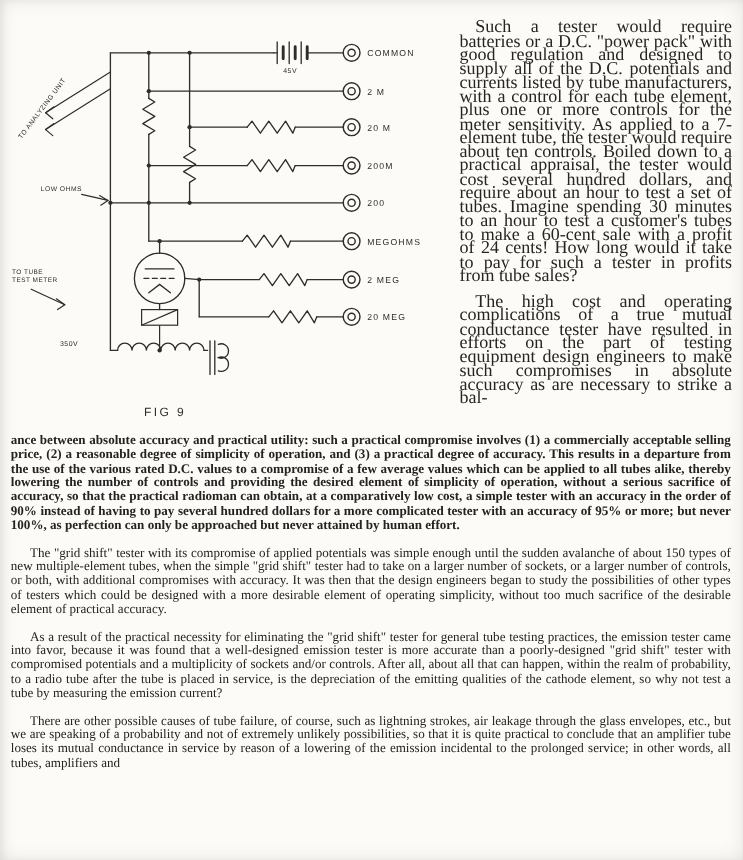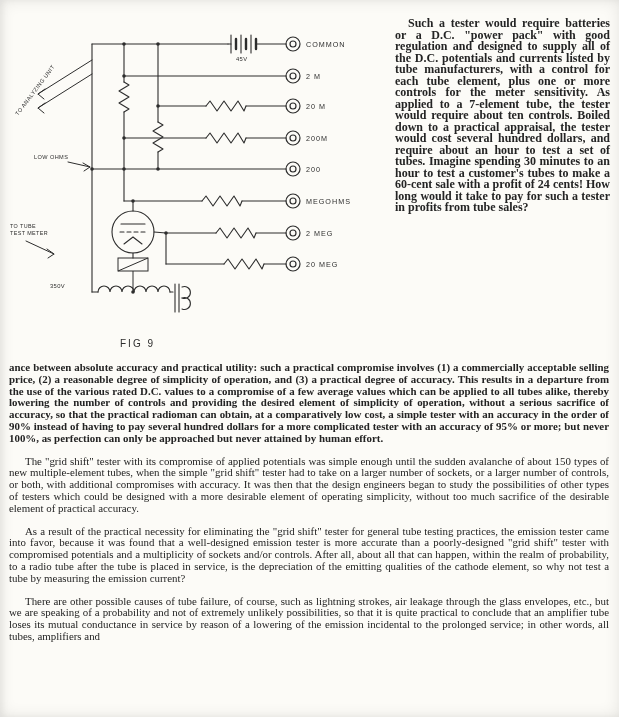--- a/index.html
+++ b/index.html
@@ -21,23 +21,23 @@
   .schematic svg{display:block;}
   .schematic text{
     font-family:"Liberation Sans", sans-serif;
     fill:#2d2d2d;
   }
   .tlabel{letter-spacing:1px;font-size:7.2px;}
   .slabel{letter-spacing:.4px;}
   .figcap{font-size:10px;letter-spacing:2px;fill:#222;}
   .rightcol{position:absolute;left:383px;top:18px;width:227px;}
   .rightcol p{
-    font-size:12px;line-height:11.5px;
+    font-size:15px;line-height:11.5px;
     text-align:justify;text-indent:13px;
-    margin:0 0 10px 12px;color:#242424;font-weight:bold;
+    margin:0 0 10px 0;color:#242424;
   }
   .bodytext{position:absolute;left:9px;top:362px;width:600px;}
   .bodytext p{
     font-size:10.9px;line-height:11.8px;
     text-align:justify;text-indent:16px;
     margin:0 0 11px 0;color:#232323;
   }
   .bodytext p.cont{text-indent:0;font-weight:bold;}
 </style>
 </head>
@@ -201,20 +201,21 @@
         <text class="slabel" x="230" y="57" font-size="5.8">45V</text>
         <text class="slabel" x="44" y="284" font-size="5.8">350V</text>
 
         <text class="figcap" x="114" y="343">FIG 9</text>
       </g>
     </svg>
   </div>
 
   <div class="rightcol">
     <p>Such a tester would require batteries or a D.C. "power pack" with good regulation and designed to supply all of the D.C. potentials and currents listed by tube manufacturers, with a control for each tube element, plus one or more controls for the meter sensitivity.  As applied to a 7-element tube, the tester would require about ten controls.  Boiled down to a practical appraisal, the tester would cost several hundred dollars, and require about an hour to test a set of tubes.  Imagine spending 30 minutes to an hour to test a customer's tubes to make a 60-cent sale with a profit of 24 cents!  How long would it take to pay for such a tester in profits from tube sales?</p>
+    <p>The high cost and operating complications of a true mutual conductance tester have resulted in efforts on the part of testing equipment design engineers to make such compromises in absolute accuracy as are necessary to strike a bal-</p>
   </div>
 
   <div class="bodytext">
     <p class="cont">ance between absolute accuracy and practical utility: such a practical compromise involves (1) a commercially acceptable selling price, (2) a reasonable degree of simplicity of operation, and (3) a practical degree of accuracy.  This results in a departure from the use of the various rated D.C. values to a compromise of a few average values which can be applied to all tubes alike, thereby lowering the number of controls and providing the desired element of simplicity of operation, without a serious sacrifice of accuracy, so that the practical radioman can obtain, at a comparatively low cost, a simple tester with an accuracy in the order of 90% instead of having to pay several hundred dollars for a more complicated tester with an accuracy of 95% or more; but never 100%, as perfection can only be approached but never attained by human effort.</p>
     <p>The "grid shift" tester with its compromise of applied potentials was simple enough until the sudden avalanche of about 150 types of new multiple-element tubes, when the simple "grid shift" tester had to take on a larger number of sockets, or a larger number of controls, or both, with additional compromises with accuracy.  It was then that the design engineers began to study the possibilities of other types of testers which could be designed with a more desirable element of operating simplicity, without too much sacrifice of the desirable element of practical accuracy.</p>
     <p>As a result of the practical necessity for eliminating the "grid shift" tester for general tube testing practices, the emission tester came into favor, because it was found that a well-designed emission tester is more accurate than a poorly-designed "grid shift" tester with compromised potentials and a multiplicity of sockets and/or controls.  After all, about all that can happen, within the realm of probability, to a radio tube after the tube is placed in service, is the depreciation of the emitting qualities of the cathode element, so why not test a tube by measuring the emission current?</p>
     <p>There are other possible causes of tube failure, of course, such as lightning strokes, air leakage through the glass envelopes, etc., but we are speaking of a probability and not of extremely unlikely possibilities, so that it is quite practical to conclude that an amplifier tube loses its mutual conductance in service by reason of a lowering of the emission incidental to the prolonged service; in other words, all tubes, amplifiers and</p>
   </div>
 
 </div>

